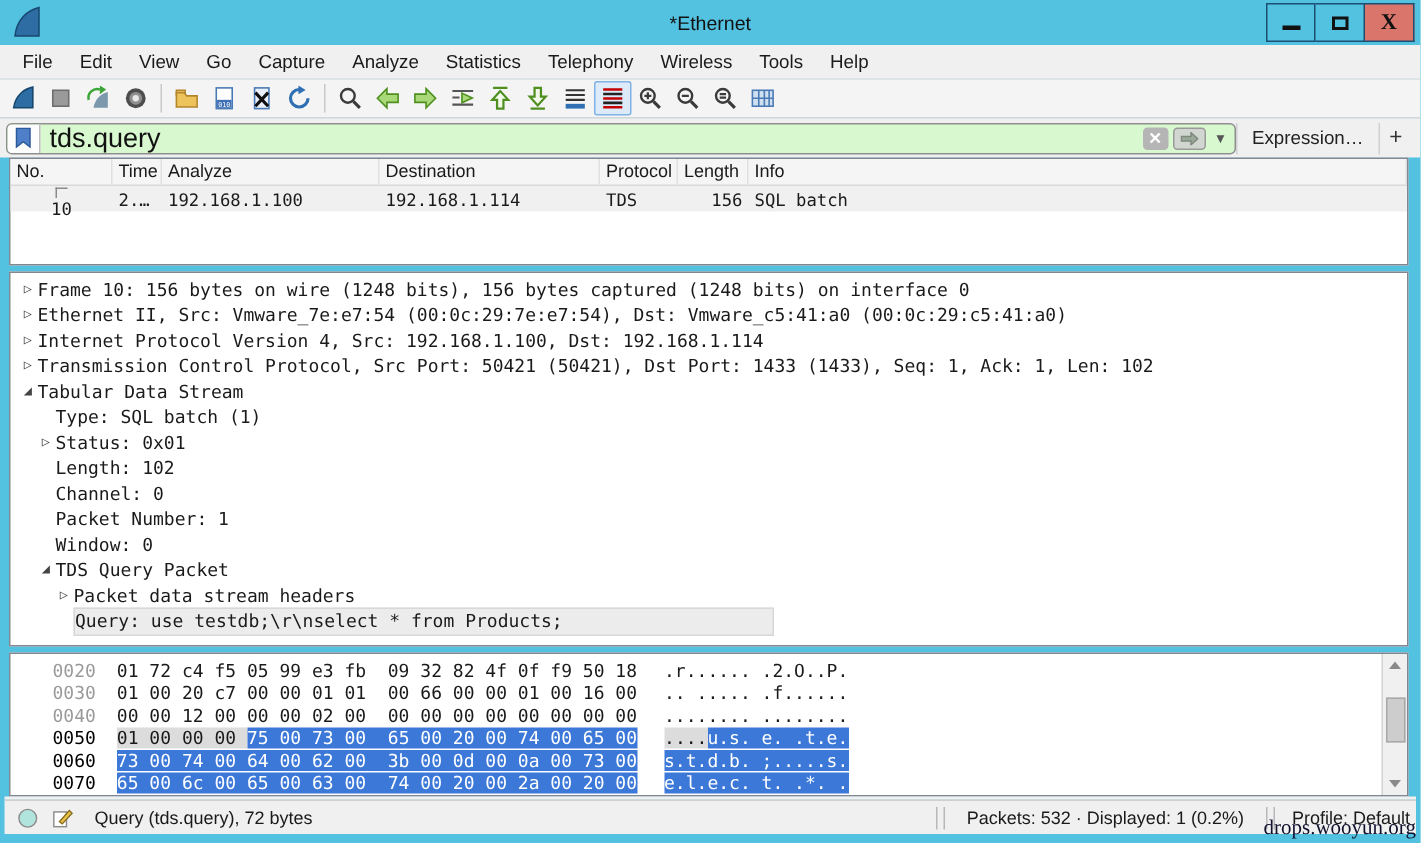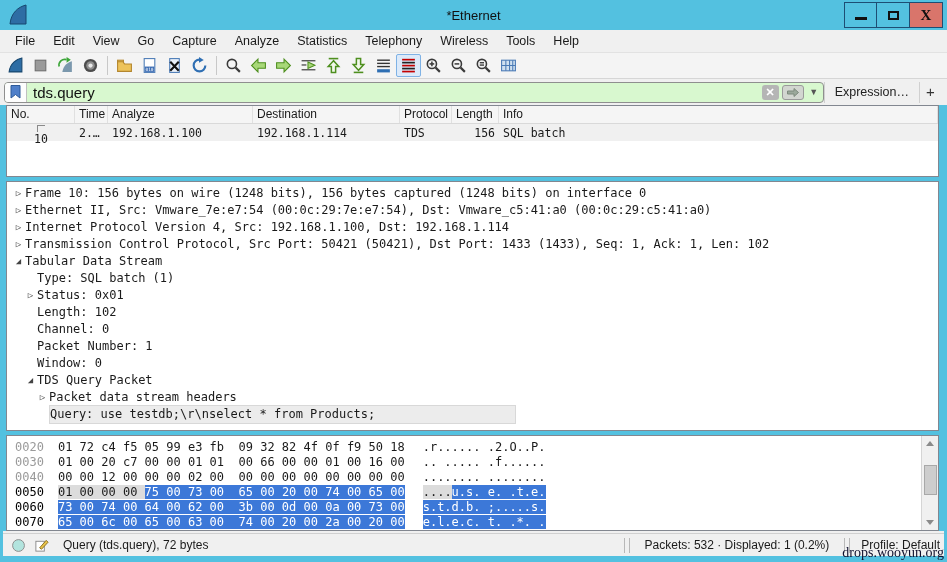--- a/index.html
+++ b/index.html
@@ -26,21 +26,21 @@
   
   .toolbar { height:26px; background:#f4f4f4; display:flex; align-items:center; padding-left:3px; flex:0 0 auto; border-bottom:1px solid #d6d6d6; }
   .tbtn { width:25px; height:23px; display:flex; align-items:center; justify-content:center; border:1px solid transparent; border-radius:2px; }
   .tbtn.sel { border:1px solid #7fb2e5; background:#dceafa; }
   .tsep { width:1px; height:19px; background:#c8c8c8; margin:0 4px; }
 
   
   .filterbar { height:26px; background:#f0f0f0; display:flex; align-items:center; padding:0 6px 0 4px; flex:0 0 auto; }
   .filterbox { flex:1; height:21px; border:1px solid #8f8f8f; border-radius:4px; background:#d8f8cf; display:flex; align-items:center; overflow:hidden; }
   .fbookmark { width:22px; height:100%; background:#fdfdfd; border-right:1px solid #c0c0c0; display:flex; align-items:center; justify-content:center; }
-  .finput { flex:1; border:none; outline:none; background:transparent; font-family:"Liberation Sans",sans-serif; font-size:15px; padding:0 6px; color:#111; }
+  .finput { flex:1; border:none; outline:none; background:transparent; font-family:"Liberation Sans",sans-serif; font-size:18px; padding:0 6px; color:#111; }
   .fclear { width:17px; height:15px; background:#b5b5b5; border-radius:3px; color:#fff; font-size:11px; font-weight:bold; display:flex; align-items:center; justify-content:center; margin-right:3px; }
   .fapply { width:22px; height:15px; background:#d2d6d0; border:1px solid #9a9a9a; border-radius:3px; display:flex; align-items:center; justify-content:center; margin-right:3px; }
   .fcaret { width:14px; color:#555; font-size:9px; text-align:center; margin-right:2px; }
   .fexpr { padding:0 10px; font-size:12.5px; color:#222; border-left:1px solid #d0d0d0; height:21px; line-height:21px; }
   .fadd { width:22px; text-align:center; font-size:15px; color:#333; border-left:1px solid #d0d0d0; height:21px; line-height:20px; }
 
   
   .content { flex:1 1 auto; margin:0 8px 0 6px; display:flex; flex-direction:column; min-height:0; }
   .pane { background:#fff; border:1px solid #828790; }
   .pane-gap { height:4px; flex:0 0 auto; }
@@ -61,21 +61,21 @@
   .trow { height:17px; line-height:17px; white-space:nowrap; display:flex; align-items:center; }
   .trow .ar { width:13px; flex:0 0 auto; font-size:9px; color:#444; text-align:center; }
   .trow .ar.c::before { content:"▷"; }
   .trow .ar.e::before { content:"◢"; }
   .l0 { padding-left:5px; } .l1 { padding-left:17px; } .l2 { padding-left:29px; }
   .ttext { white-space:pre; }
   .ttext.selrow { background:#ececec; border:1px solid #d8d8d8; padding-right:140px;text-align:center; }
 
   
   .hex-pane { height:96px; flex:0 0 auto; display:flex; }
-  .hexbody { flex:1; padding:4px 0 0 8px; font-family:"DejaVu Sans Mono", monospace; font-size:12px; overflow:hidden; }
+  .hexbody { flex:1; padding:4px 0 0 8px; font-family:"DejaVu Sans Mono", monospace; font-size:12px; overflow:hidden;margin-left:20px; }
   .hrow { height:15px; line-height:15px; white-space:pre; }
   .hoff { color:#000; margin-right:14px; }
   .hoff.dim { color:#9a9a9a; }
   .hseg { white-space:pre; }
   .hseg.hfld { background:#dcdcdc; }
   .hseg.hsel { background:#3c78d8; color:#fff; }
   .hgap { display:inline-block; width:18px; }
   .vscroll { width:17px; background:#f0f0f0; border-left:1px solid #d5d5d5; display:flex; flex-direction:column; align-items:center; }
   .sarrow { width:15px; height:15px; display:flex; align-items:center; justify-content:center; }
   .tri-up { width:0;height:0;border-left:4px solid transparent;border-right:4px solid transparent;border-bottom:5px solid #8a8a8a; }

